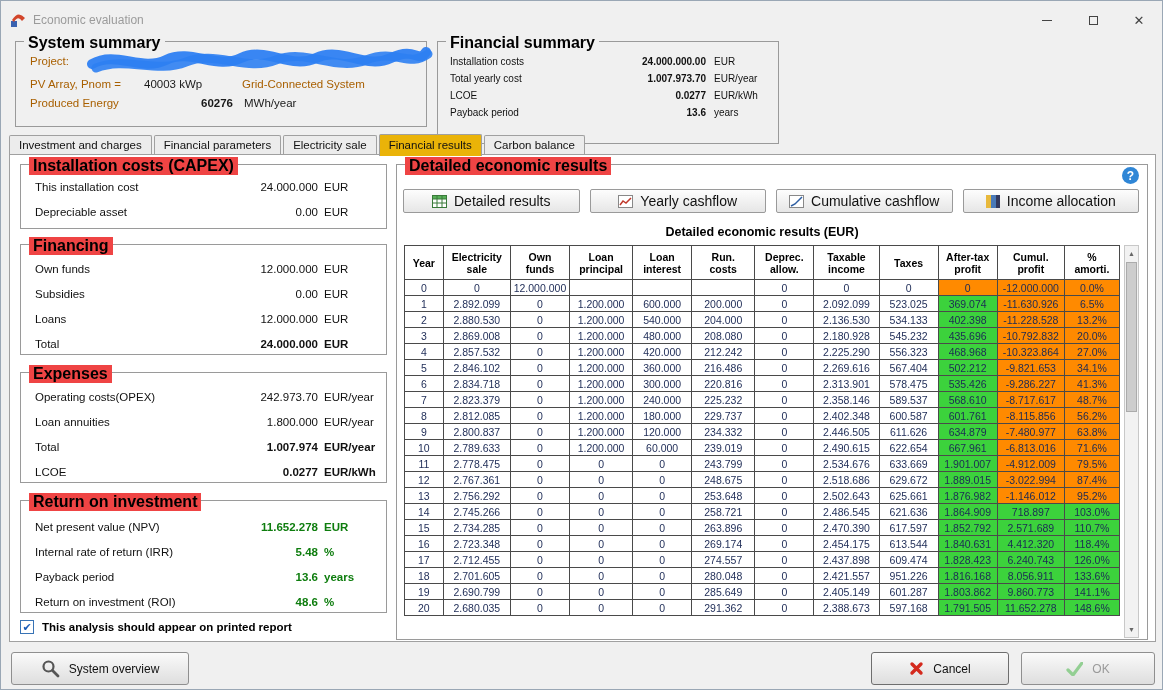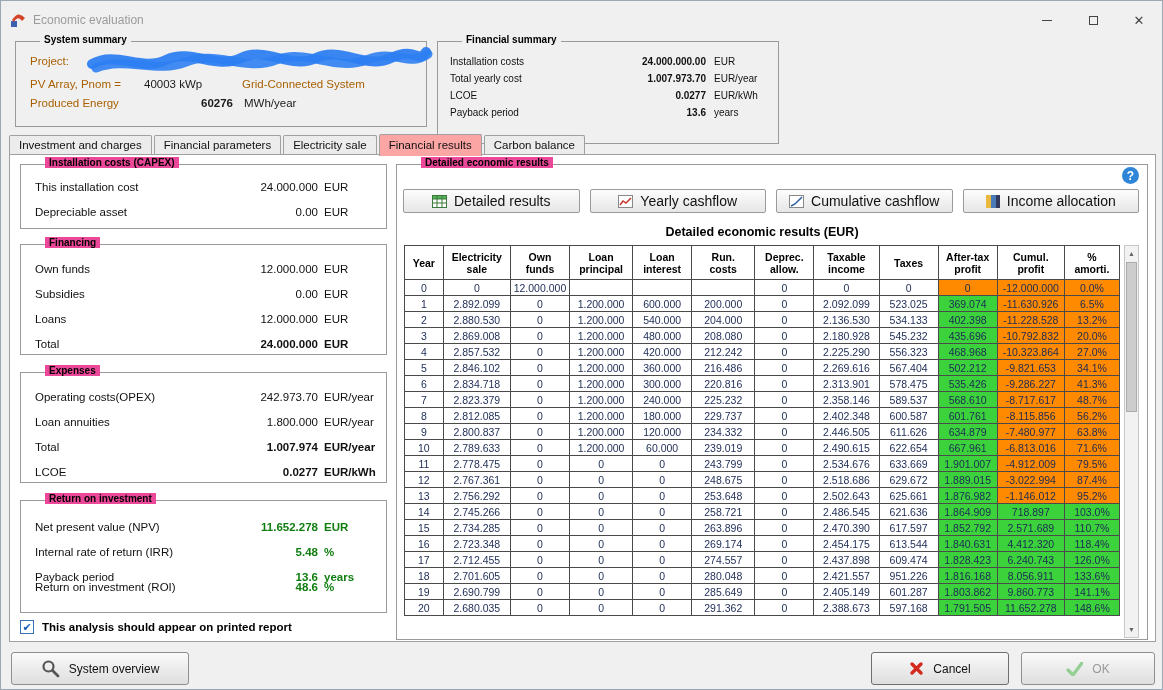--- a/index.html
+++ b/index.html
@@ -10,42 +10,42 @@
   .titlebar { position:absolute; left:0; top:5px; width:100%; height:28px; background:#f0f0f0;padding-left:40px; }
   .app-icon { position:absolute; left:9px; top:6px; width:16px; height:16px; }
   .title-text { position:absolute; left:32px; top:7px; font-size:12px; color:#9b9b9b; }
   .win-controls { position:absolute; right:0; top:0; height:28px; display:flex; }
   .win-btn { width:46px; height:28px; display:flex; align-items:center; justify-content:center; color:#444; font-size:13px; }
   .min-glyph { display:inline-block; width:10px; height:1px; background:#444; }
   .max-glyph { display:inline-block; width:9px; height:9px; border:1px solid #444; }
 
   
   .groupbox { position:absolute; border:1px solid #9a9a9a; }
-  .legend { position:absolute; top:-8px; left:24px; background:#f0f0f0; padding:0 4px; font-weight:bold; font-size:10px; color:#000; white-space:nowrap; }
-  .on-white > .legend { background:#ec4899; }
+  .legend { position:absolute; top:-8px; left:8px; background:#f0f0f0; padding:0 4px; font-weight:bold; font-size:16px; color:#000; white-space:nowrap; }
+  .on-white > .legend { background:#ef4444; }
 
   
   #sys-box { left:14px; top:40px; width:412px; height:86px; }
   #fin-box { left:436px; top:40px; width:342px; height:103px; }
   .ss-row { position:absolute; left:0; width:100%; height:16px; font-size:11.5px; }
   .ss-row span { position:absolute; white-space:nowrap; }
   .brown { color:var(--label-brown); }
   .dark { color:#1a1a1a; }
   .bold { font-weight:bold; }
   .scribble { position:absolute; left:70px; top:2px; z-index:2; color:var(--scribble-blue); }
   .fs-row { position:absolute; left:0; width:100%; height:16px; font-size:10px; color:#111; }
   .fs-lbl { position:absolute; left:12px; white-space:nowrap; }
   .fs-val { position:absolute; right:72px; font-weight:bold; white-space:nowrap; }
   .fs-unit { position:absolute; left:276px; white-space:nowrap; }
 
   
   #tab-bar { position:absolute; left:8px; top:132px; height:22px; display:flex; align-items:flex-end; z-index:5;justify-content:center; }
   .tab { height:19px; line-height:18px; padding:0 9px; font-size:11.5px; color:#111; background:#ececec;
          border:1px solid #a0a0a0; border-bottom:none; margin-right:2px; margin-bottom:1px; border-radius:2px 2px 0 0; }
-  .tab.active { height:22px; line-height:21px; margin-bottom:-1px; background:#fca5a5; position:relative; z-index:6; }
+  .tab.active { height:22px; line-height:21px; margin-bottom:-1px; background:#eab308; position:relative; z-index:6; }
 
   
   #main-panel { position:absolute; left:8px; top:153px; width:1147px; height:488px; background:#fff; border:1px solid #a0a0a0; }
   #left-panel { position:absolute; left:0; top:0; width:100%; height:100%; }
   .lrow { position:absolute; left:0; width:100%; height:16px; font-size:11.5px; color:#111; }
   .l-lbl { position:absolute; left:14px; white-space:nowrap; }
   .l-num { position:absolute; right:68px; white-space:nowrap; }
   .l-unit { position:absolute; left:303px; white-space:nowrap; }
   .lrow.vbold .l-num, .lrow.vbold .l-unit { font-weight:bold; }
   .lrow.green .l-num, .lrow.green .l-unit { color:var(--value-green); }
@@ -238,21 +238,21 @@
           <div class="lrow vbold green" style="top: 45px;">
             <span class="l-lbl">Internal rate of return (IRR)</span>
             <span class="l-num">5.48</span>
             <span class="l-unit">%</span>
           </div>
           <div class="lrow vbold green" style="top: 70px;">
             <span class="l-lbl">Payback period</span>
             <span class="l-num">13.6</span>
             <span class="l-unit">years</span>
           </div>
-          <div class="lrow vbold green" style="top: 80px;">
+          <div class="lrow vbold green" style="top: 95px;">
             <span class="l-lbl">Return on investment (ROI)</span>
             <span class="l-num">48.6</span>
             <span class="l-unit">%</span>
           </div>
         </div>
       </div>
 
     <div class="print-check">
       <span class="checkbox">
           <span class="check">✔</span>

